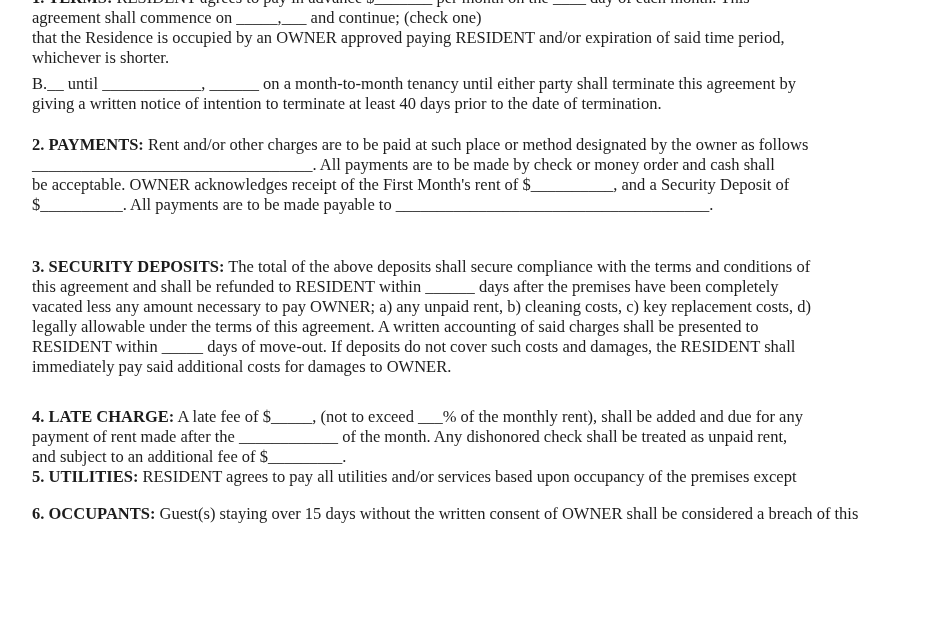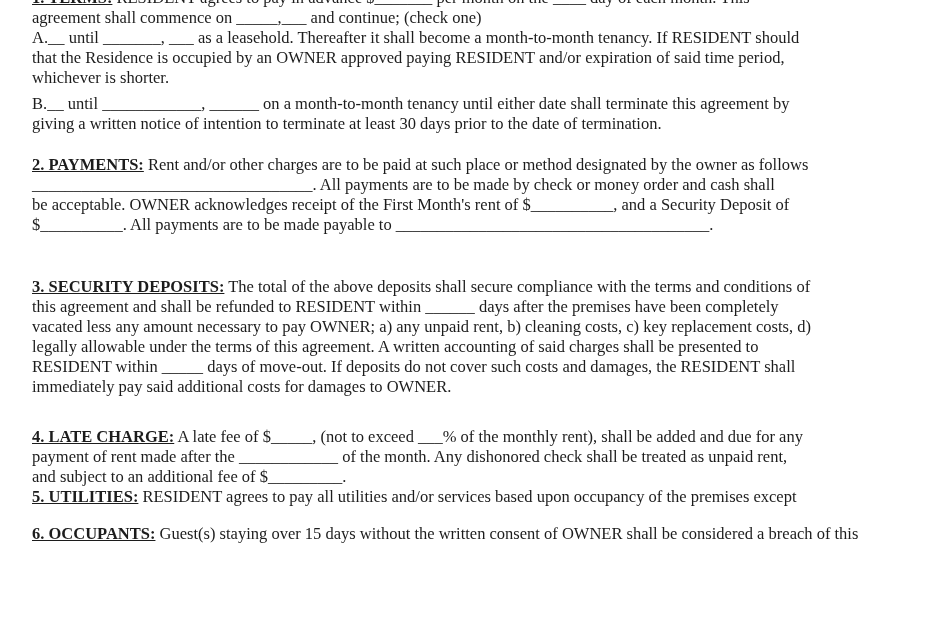--- a/index.html
+++ b/index.html
@@ -26,38 +26,37 @@
   .m-pay   { margin-top: 21px; }
   .m-sec   { margin-top: 42px; }
   .m-late  { margin-top: 30px; }
   .m-util  { }
   .m-occ   { margin-top: 17px; }
   .line {
     white-space: pre;
     line-height: 20px;
     height: 20px;
   }
-  .hd { font-weight: 700; text-decoration: underline; }
+  .hd { font-weight: 700; }
 </style>
 </head>
 <body>
 
 <div class="page">
 
   <div class="para m-terms">
     <div class="line"><span class="hd">1. TERMS:</span><span> RESIDENT agrees to pay in advance $_______ per month on the ____ day of each month. This</span></div>
     <div class="line"><span>agreement shall commence on _____,___ and continue; (check one)</span></div>
-    <div class="line"><span>A.__ until _______, ___ as a leasehold. Thereafter it shall become a month-to-month tenancy. If RESIDENT should</span></div>
     <div class="line"><span>that the Residence is occupied by an OWNER approved paying RESIDENT and/or expiration of said time period,</span></div>
     <div class="line"><span>whichever is shorter.</span></div>
   </div>
 
   <div class="para m-b">
-    <div class="line"><span>B.__ until ____________, ______ on a month-to-month tenancy until either date shall terminate this agreement by</span></div>
-    <div class="line"><span>giving a written notice of intention to terminate at least 30 days prior to the date of termination.</span></div>
+    <div class="line"><span>B.__ until ____________, ______ on a month-to-month tenancy until either party shall terminate this agreement by</span></div>
+    <div class="line"><span>giving a written notice of intention to terminate at least 40 days prior to the date of termination.</span></div>
   </div>
 
   <div class="para m-pay">
     <div class="line"><span class="hd">2. PAYMENTS:</span><span> Rent and/or other charges are to be paid at such place or method designated by the owner as follows</span></div>
     <div class="line"><span>__________________________________. All payments are to be made by check or money order and cash shall</span></div>
     <div class="line"><span>be acceptable. OWNER acknowledges receipt of the First Month's rent of $__________, and a Security Deposit of</span></div>
     <div class="line"><span>$__________. All payments are to be made payable to ______________________________________.</span></div>
   </div>
 
   <div class="para m-sec">

